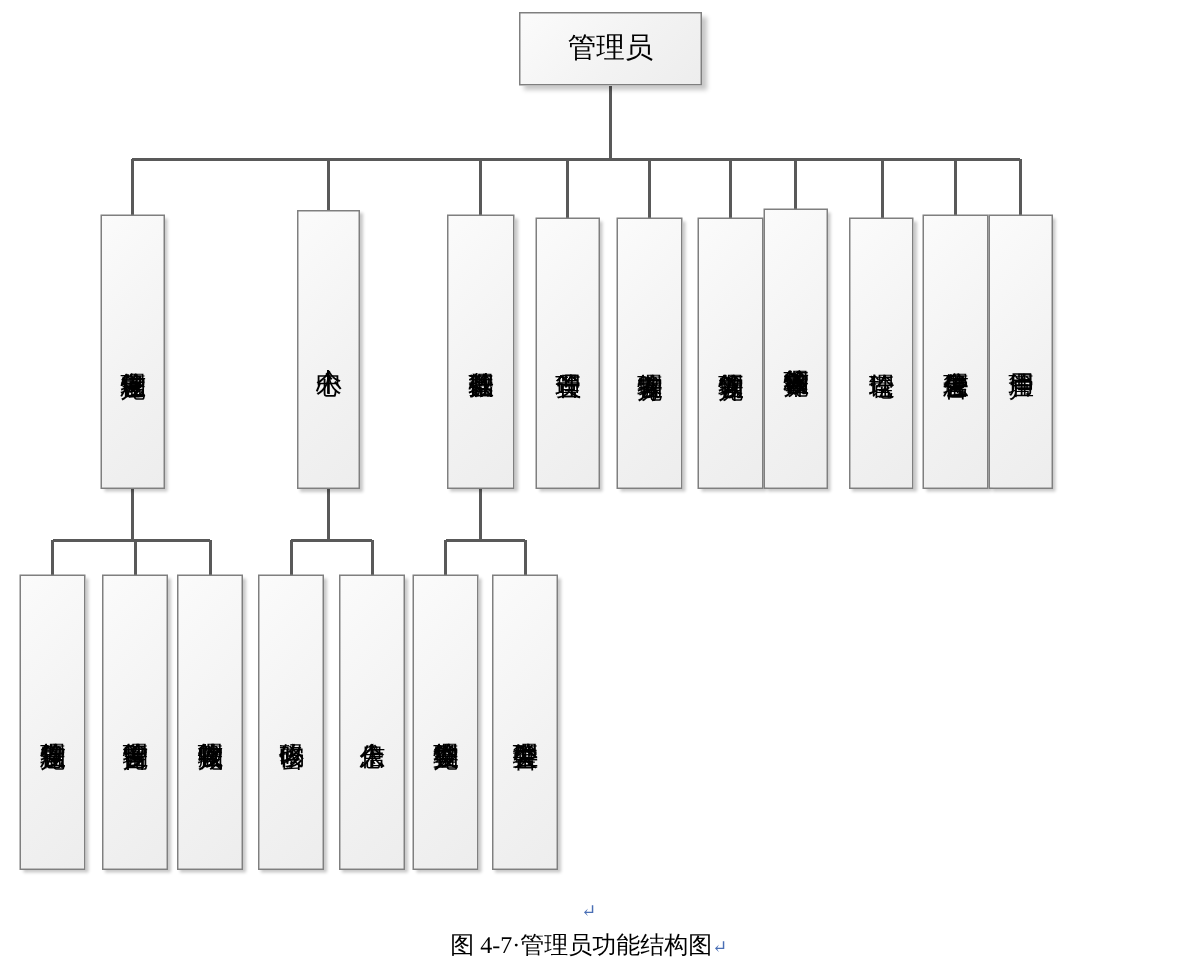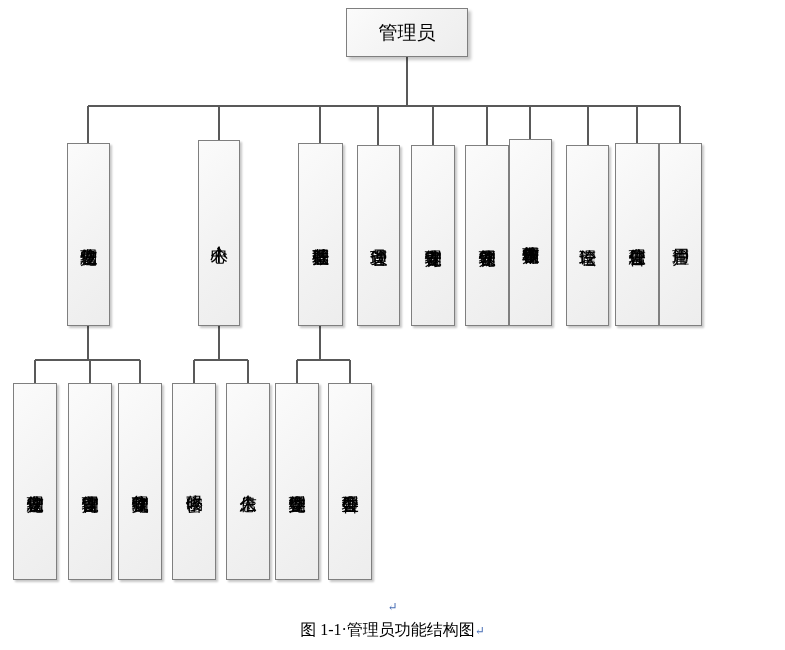--- a/index.html
+++ b/index.html
@@ -198,15 +198,15 @@
   </div>
 
   <div class="node vertical" style="left:328px; top:383px; width:44px; height:197px;">
     <span class="label">公告类型管理</span>
   </div>
 
   <div class="caption-mark">
     <span class="pilcrow">↵</span>
   </div>
 
-  <div class="caption"><span>图 1-1</span><span class="mid-dot">·</span><span>管理员功能结构图</span><span class="pilcrow">↵</span></div>
+  <div class="caption"><span>图 4-7</span><span class="mid-dot">·</span><span>管理员功能结构图</span><span class="pilcrow">↵</span></div>
 
 </div>
 
 </body></html>

